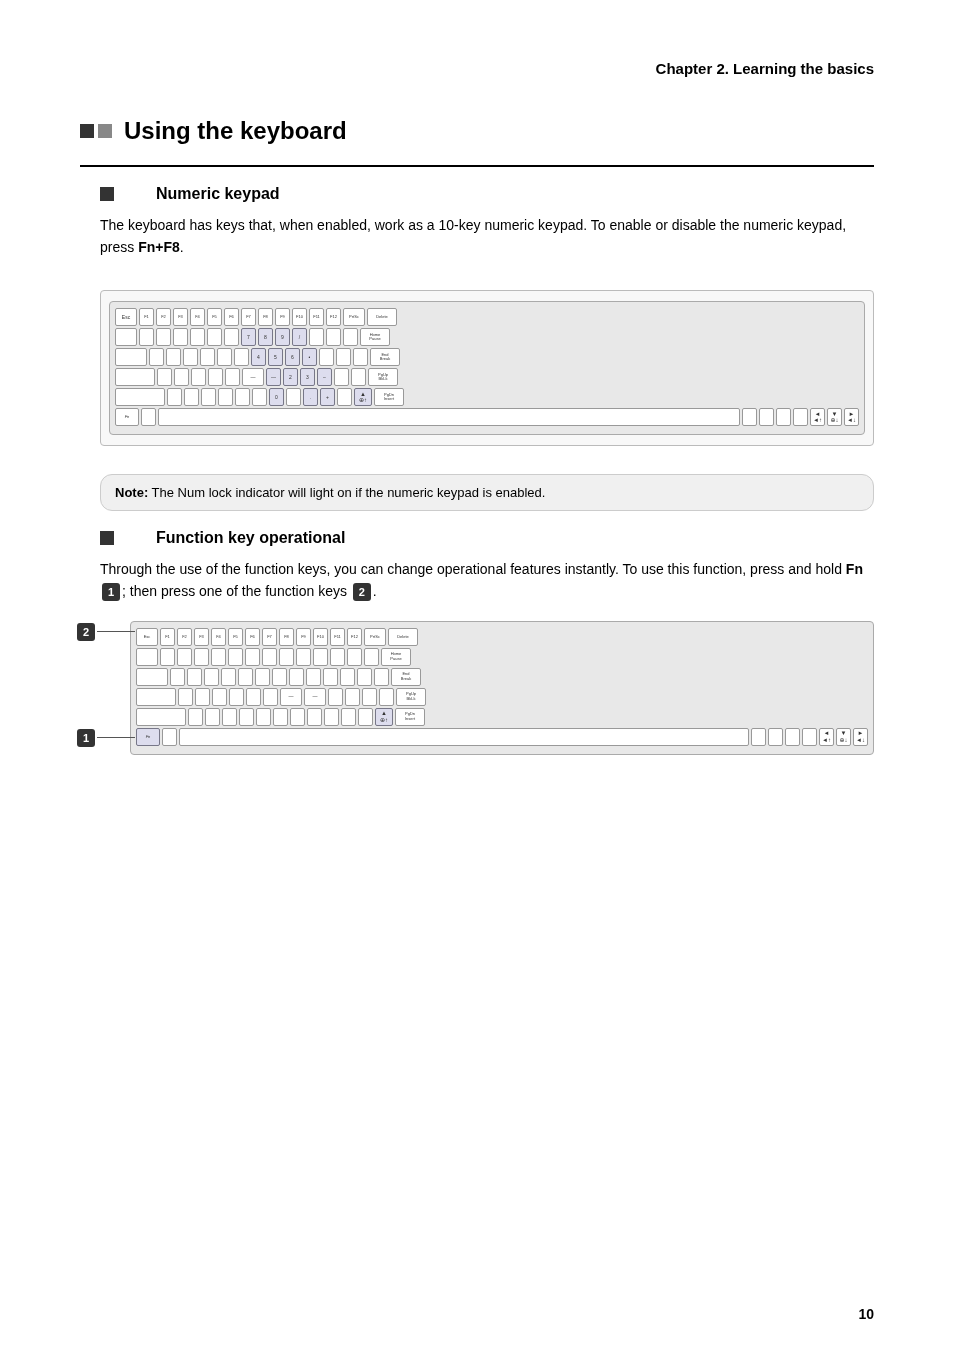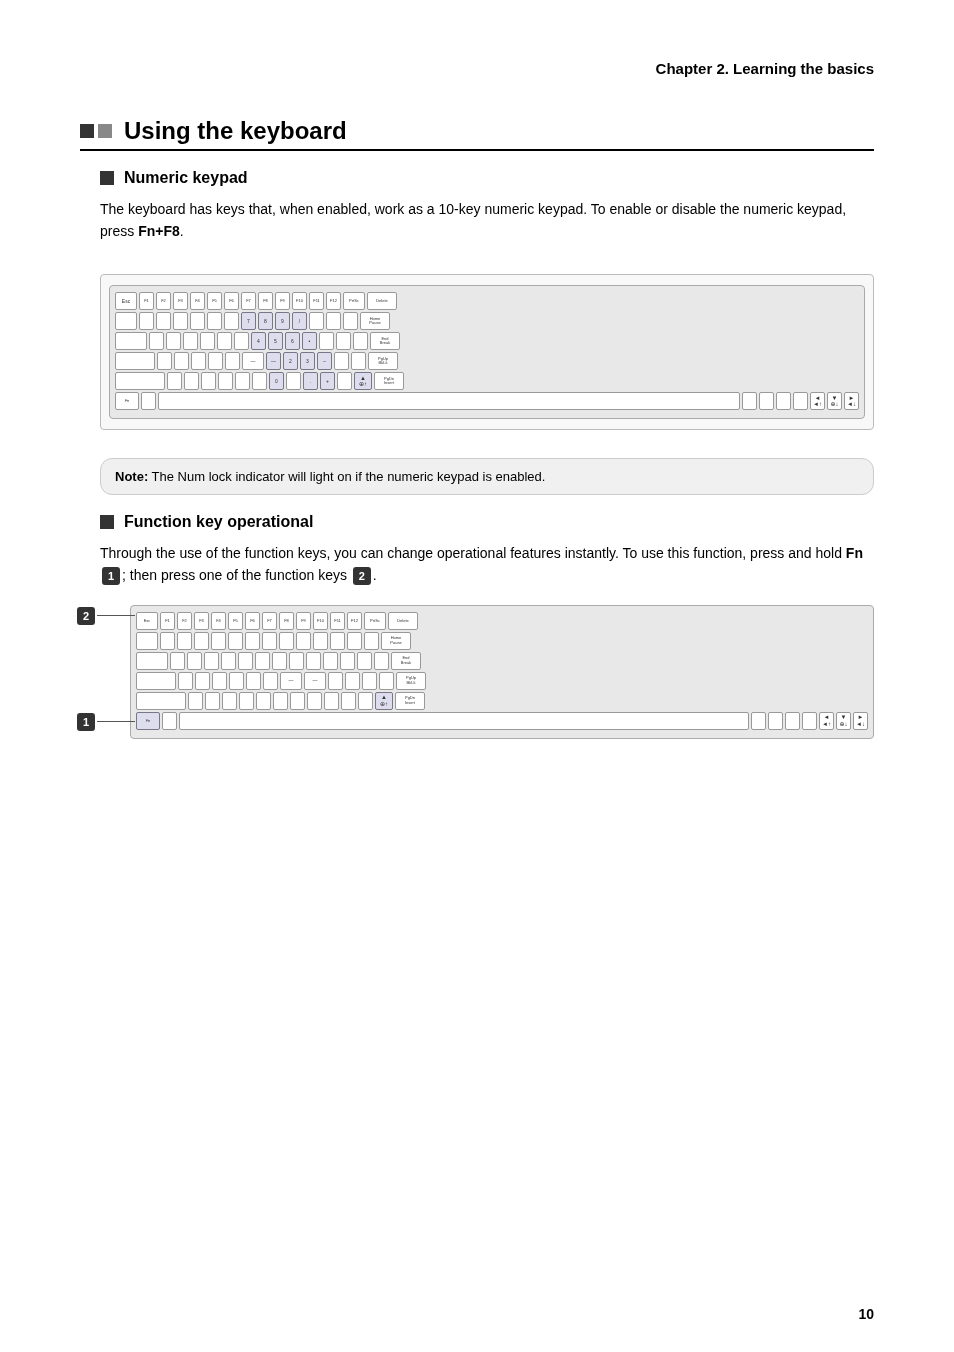--- a/index.html
+++ b/index.html
@@ -22,21 +22,21 @@
       font-size: 15px;
       font-weight: bold;
       margin-bottom: 40px;
       font-family: Arial, sans-serif;
     }
     .section-title-row {
       display: flex;
       align-items: center;
       margin-bottom: 18px;
       border-bottom: 2px solid #000;
-      padding-bottom: 4px;
+      padding-bottom: 20px;
     }
     .section-icons {
       display: flex;
       gap: 4px;
       margin-right: 12px;
     }
     .section-icon-square {
       width: 14px;
       height: 14px;
       background: #333;
@@ -61,20 +61,21 @@
       margin-bottom: 14px;
     }
     .subsection-title {
       display: flex;
       align-items: center;
       font-size: 16px;
       font-weight: bold;
       font-family: Arial, sans-serif;
       margin-bottom: 12px;
       margin-top: 8px;
+      gap: 32px;
     }
     .subsection-icon {
       width: 14px;
       height: 14px;
       background: #333;
       display: inline-block;
       margin-right: 10px;
       flex-shrink: 0;
     }
     .keyboard-container {

